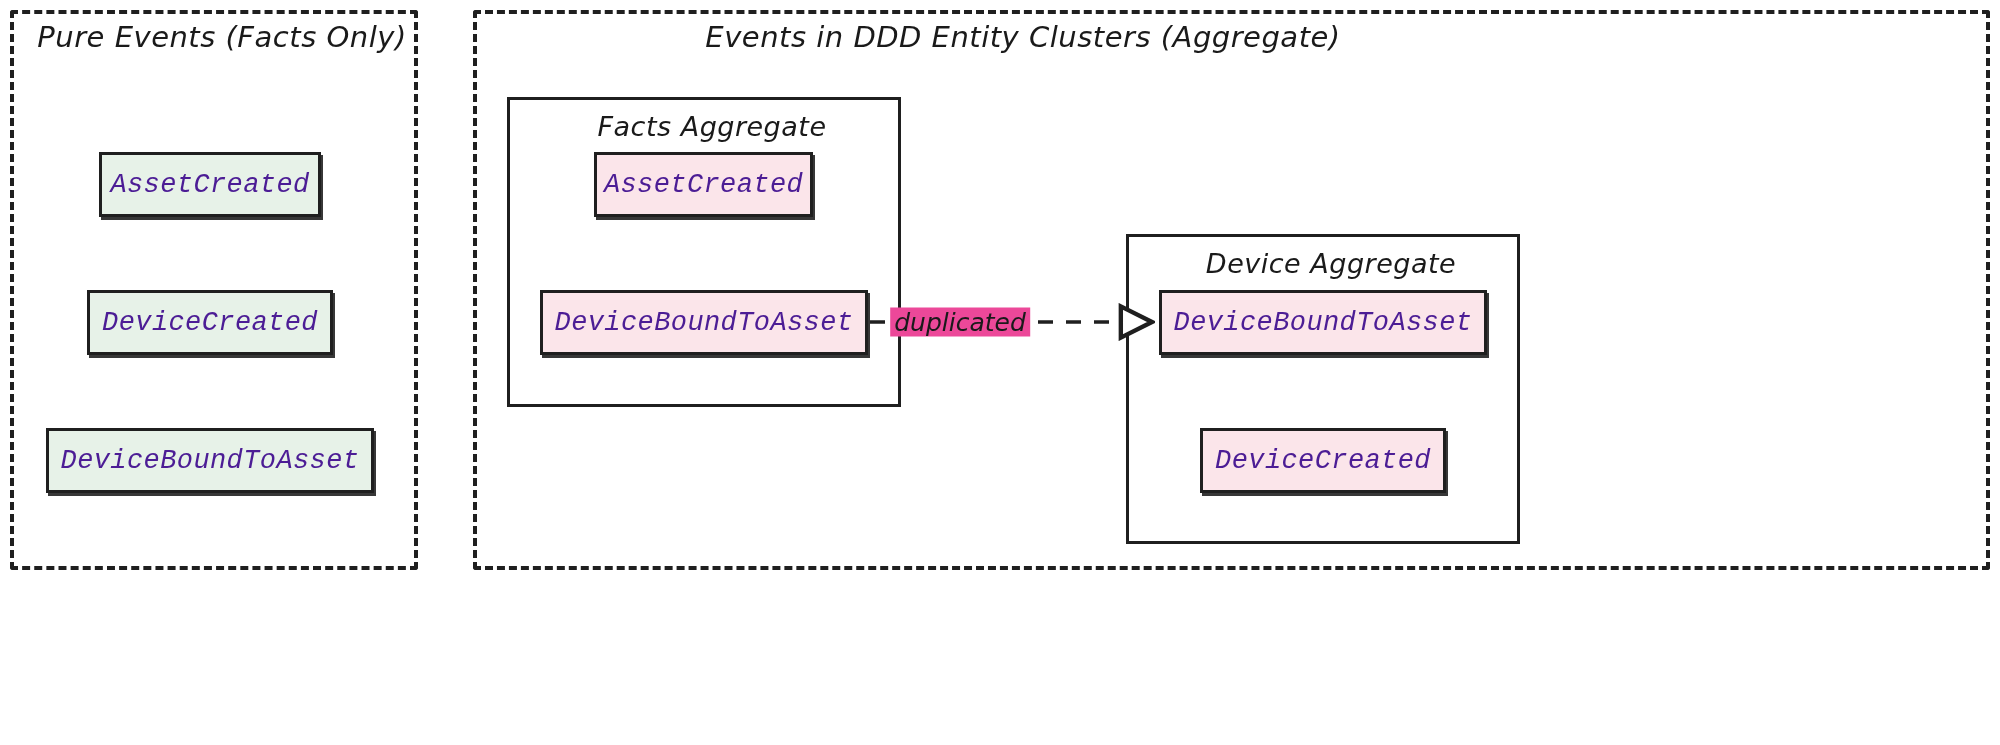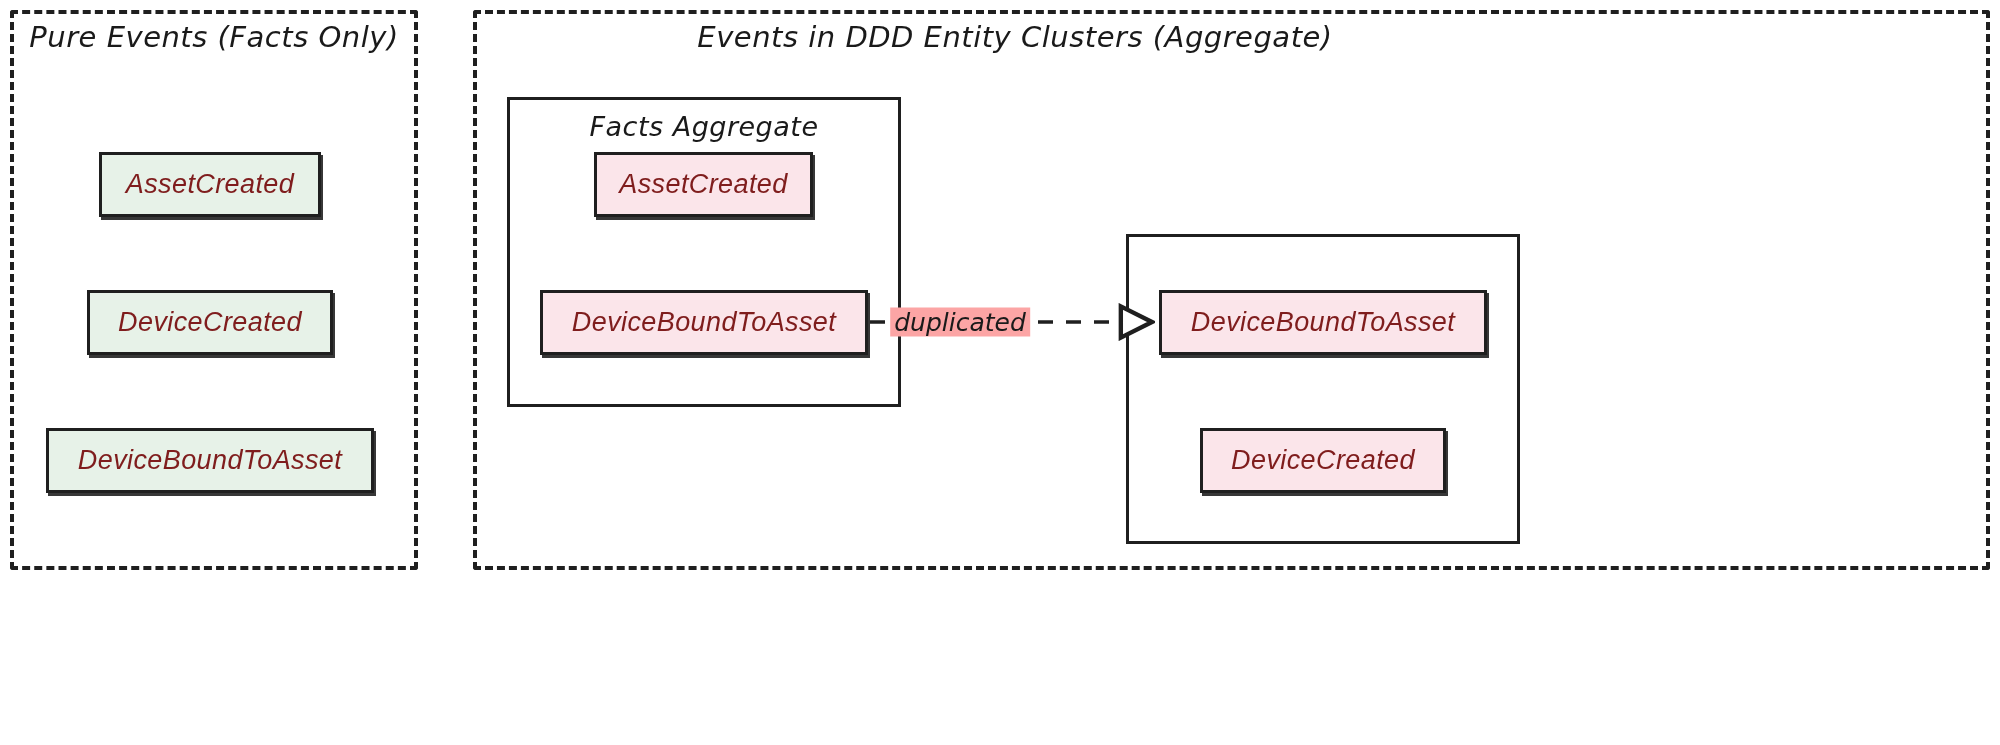--- a/index.html
+++ b/index.html
@@ -23,20 +23,21 @@
   .txt {
     position: absolute;
     font-family: "DejaVu Sans", sans-serif;
     color: #1a1a1a;
     white-space: nowrap;
     text-align: center;
     letter-spacing: 0.5px;
     transform: translateX(-50%);
     font-style: italic;
     font-weight: 400;
+    margin-left: 8px;
   }
   
   .panel {
     position: absolute;
     border: 4px dashed #1f1f1f;
     border-radius: 3px;
     box-sizing: border-box;
     background: transparent;
   }
   
@@ -52,41 +53,41 @@
     box-sizing: border-box;
     border: 3px solid #1f1f1f;
     display: flex;
     align-items: center;
     justify-content: center;
     box-shadow: 2px 3px 0 rgba(20,20,20,0.85);
   }
   .node.green { background: #e7f2e8; }
   .node.pink  { background: #fbe5ea; }
   .node-label {
-    font-family: Liberation Sans, sans-serif;
+    font-family: Liberation Mono, monospace;
     font-style: italic;
     font-size: 27px;
-    color: #7f1d1d;
+    color: #4c1d95;
     letter-spacing: 0.4px;
     white-space: nowrap;
   }
   .panel-title {
     font-size: 29px;
   }
   .agg-title {
     font-size: 27px;
   }
   .edge-label {
     position: absolute;
     font-family: "DejaVu Sans", sans-serif;
     font-style: italic;
     font-size: 25px;
     color: #1a1a1a;
     white-space: nowrap;
-    background: #fca5a5;
+    background: #ec4899;
     padding: 0 4px;
     transform: translate(-50%, -50%);
   }
   svg.arrows {
     position: absolute;
     left: 0; top: 0;
     width: 2000px; height: 745px;
     pointer-events: none;
   }
 </style>
@@ -122,20 +123,21 @@
   <div class="node pink" style="left:594px; top:152px; width:219px; height:65px;">
     <span class="node-label">AssetCreated</span>
   </div>
 
   <div class="node pink" style="left:540px; top:290px; width:328px; height:65px;">
     <span class="node-label">DeviceBoundToAsset</span>
   </div>
 
   <div class="aggregate" style="left:1126px; top:234px; width:394px; height:310px;"></div>
 
+  <div class="txt agg-title" style="left:1323px; top:248px;">Device Aggregate</div>
 
   <div class="node pink" style="left:1159px; top:290px; width:328px; height:65px;">
     <span class="node-label">DeviceBoundToAsset</span>
   </div>
 
   <div class="node pink" style="left:1200px; top:428px; width:246px; height:65px;">
     <span class="node-label">DeviceCreated</span>
   </div>
 
   <svg class="arrows" viewBox="0 0 2000 745">

